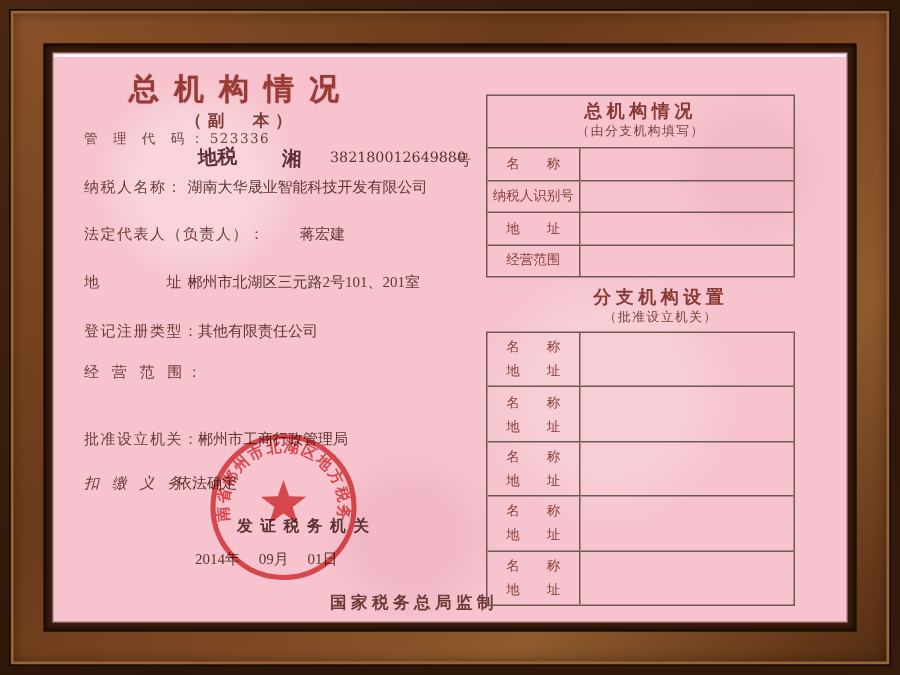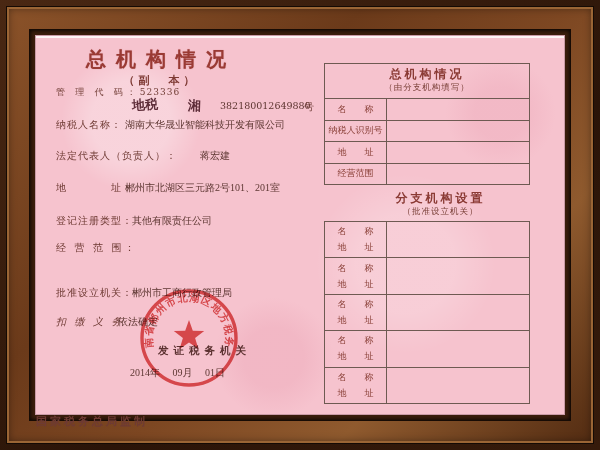--- a/index.html
+++ b/index.html
@@ -56,21 +56,21 @@
   .lbl-spaced{letter-spacing:3px;}
 
   .scope-value{
     position:absolute;top:192px;left:77px;width:208px;
     font-size:7.5px;line-height:10px;color:#7a4a42;text-align:justify;
   }
 
   .issuer-label{position:absolute;top:306px;left:122px;font-size:10.5px;font-weight:bold;
     letter-spacing:5px;color:#5c3231;z-index:3;}
   .issue-date{position:absolute;top:328px;left:94px;font-size:10px;color:#5d3732;z-index:3;white-space:pre;}
-  .footer-line{position:absolute;top:376px;left:0;width:296px;text-align:left;
+  .footer-line{position:absolute;top:356px;left:0;width:296px;text-align:right;
     font-size:11px;font-weight:bold;letter-spacing:3px;color:#6e3a33;}
 
   .seal{position:absolute;left:101px;top:248px;width:104px;height:104px;z-index:4;
     mix-blend-mode:multiply;opacity:.88;pointer-events:none;}
 
   
   .rp-table{position:absolute;left:0;width:206px;border:1px solid #6e5a52;box-sizing:border-box;
     display:flex;flex-direction:column;}
   .t1{top:25px;height:122px;}
   .t1-header{height:35px;border-bottom:1px solid #6e5a52;text-align:center;padding-top:2px;box-sizing:border-box;}

